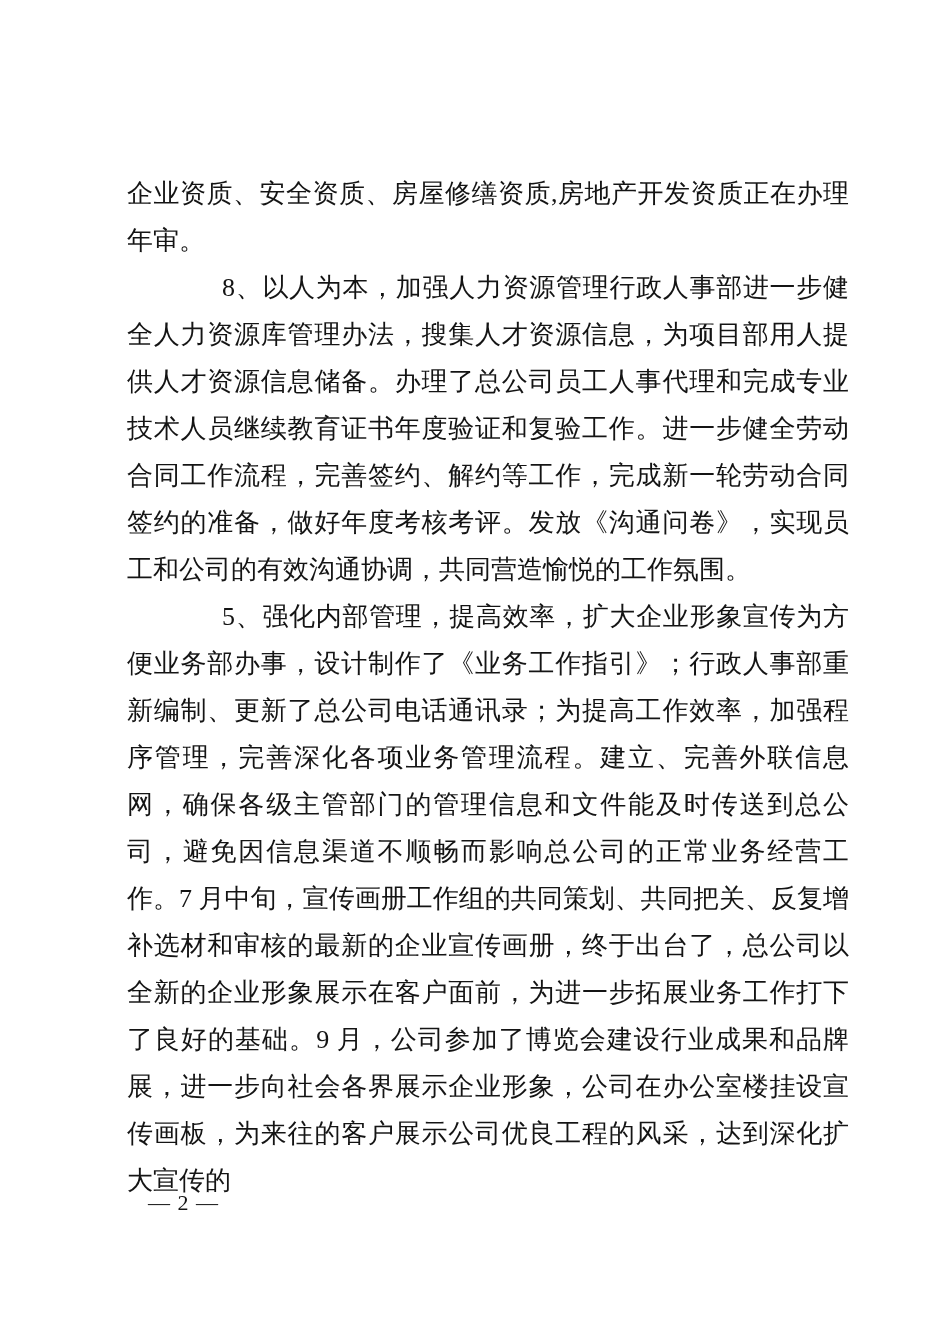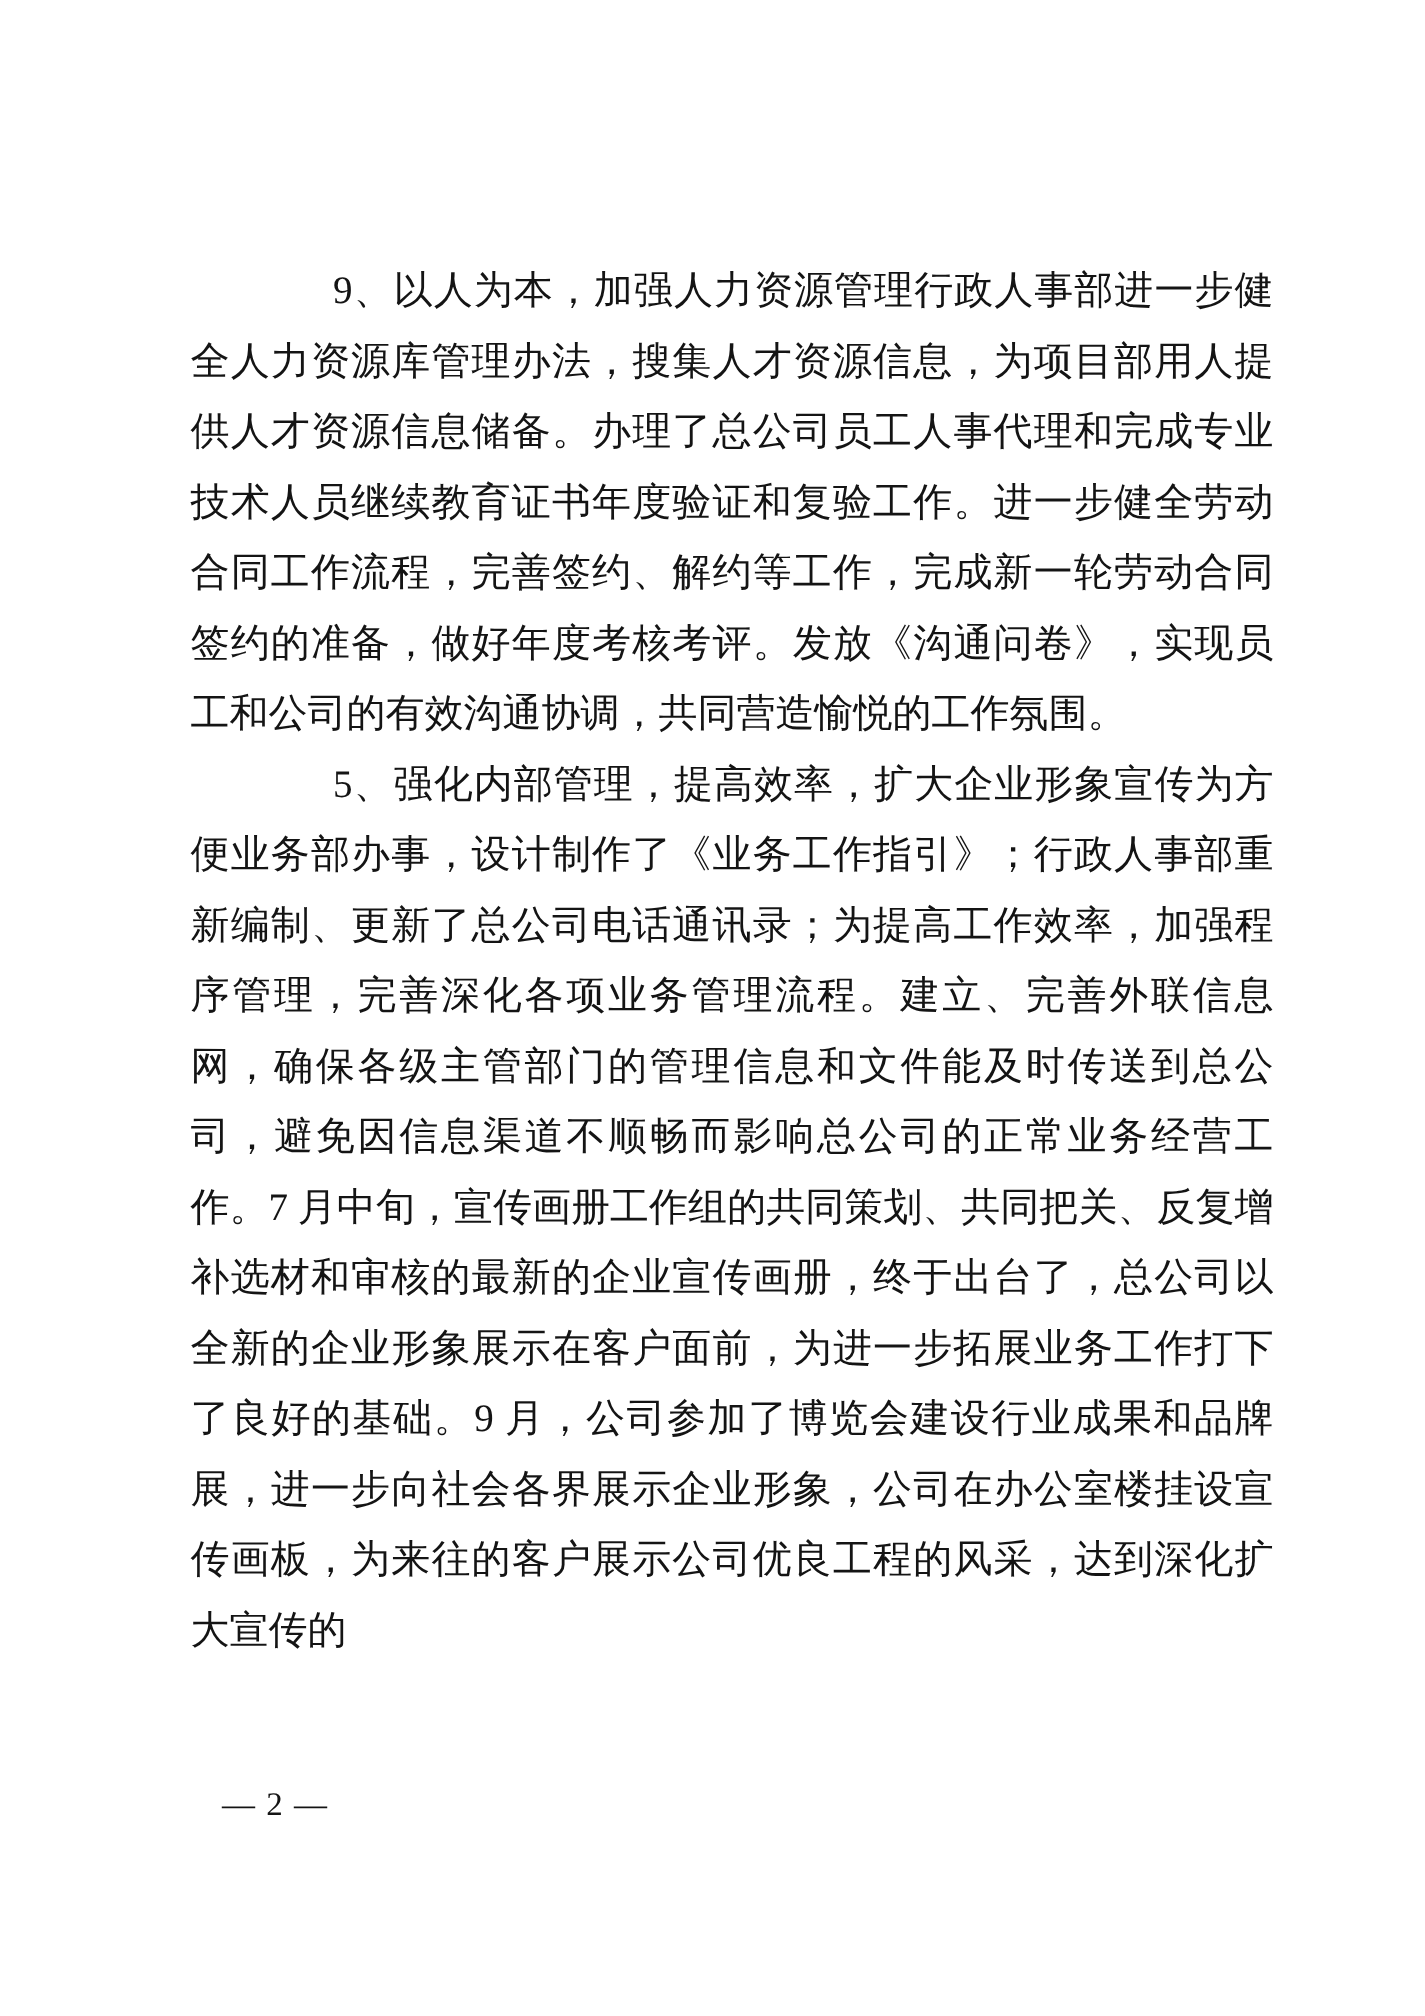--- a/index.html
+++ b/index.html
@@ -32,18 +32,19 @@
     font-size: 22px;
     letter-spacing: 1px;
     color: #141414;
   }
 </style>
 </head>
 <body>
 
 <div class="page">
   <div class="content">
-    <p class="para indent">9、以人为本，加强人力资源管理行政人事部进一步健全人力资源库管理办法，搜集人才资源信息，为项目部用人提供人才资源信息储备。办理了总公司员工人事代理和完成专业技术人员继续教育证书年度验证和复验工作。进一步健全劳动合同工作流程，完善签约、解约等工作，完成新一轮劳动合同签约的准备，做好年度考核考评。发放《沟通问卷》，实现员工和公司的有效沟通协调，共同营造愉悦的工作氛围。</p>
+    <p class="para">企业资质、安全资质、房屋修缮资质,房地产开发资质正在办理年审。</p>
+    <p class="para indent">8、以人为本，加强人力资源管理行政人事部进一步健全人力资源库管理办法，搜集人才资源信息，为项目部用人提供人才资源信息储备。办理了总公司员工人事代理和完成专业技术人员继续教育证书年度验证和复验工作。进一步健全劳动合同工作流程，完善签约、解约等工作，完成新一轮劳动合同签约的准备，做好年度考核考评。发放《沟通问卷》，实现员工和公司的有效沟通协调，共同营造愉悦的工作氛围。</p>
     <p class="para indent">5、强化内部管理，提高效率，扩大企业形象宣传为方便业务部办事，设计制作了《业务工作指引》；行政人事部重新编制、更新了总公司电话通讯录；为提高工作效率，加强程序管理，完善深化各项业务管理流程。建立、完善外联信息网，确保各级主管部门的管理信息和文件能及时传送到总公司，避免因信息渠道不顺畅而影响总公司的正常业务经营工作。7 月中旬，宣传画册工作组的共同策划、共同把关、反复增补选材和审核的最新的企业宣传画册，终于出台了，总公司以全新的企业形象展示在客户面前，为进一步拓展业务工作打下了良好的基础。9 月，公司参加了博览会建设行业成果和品牌展，进一步向社会各界展示企业形象，公司在办公室楼挂设宣传画板，为来往的客户展示公司优良工程的风采，达到深化扩大宣传的</p>
   </div>
 
   <div class="footer">— 2 —</div>
 </div>
 
 </body></html>

